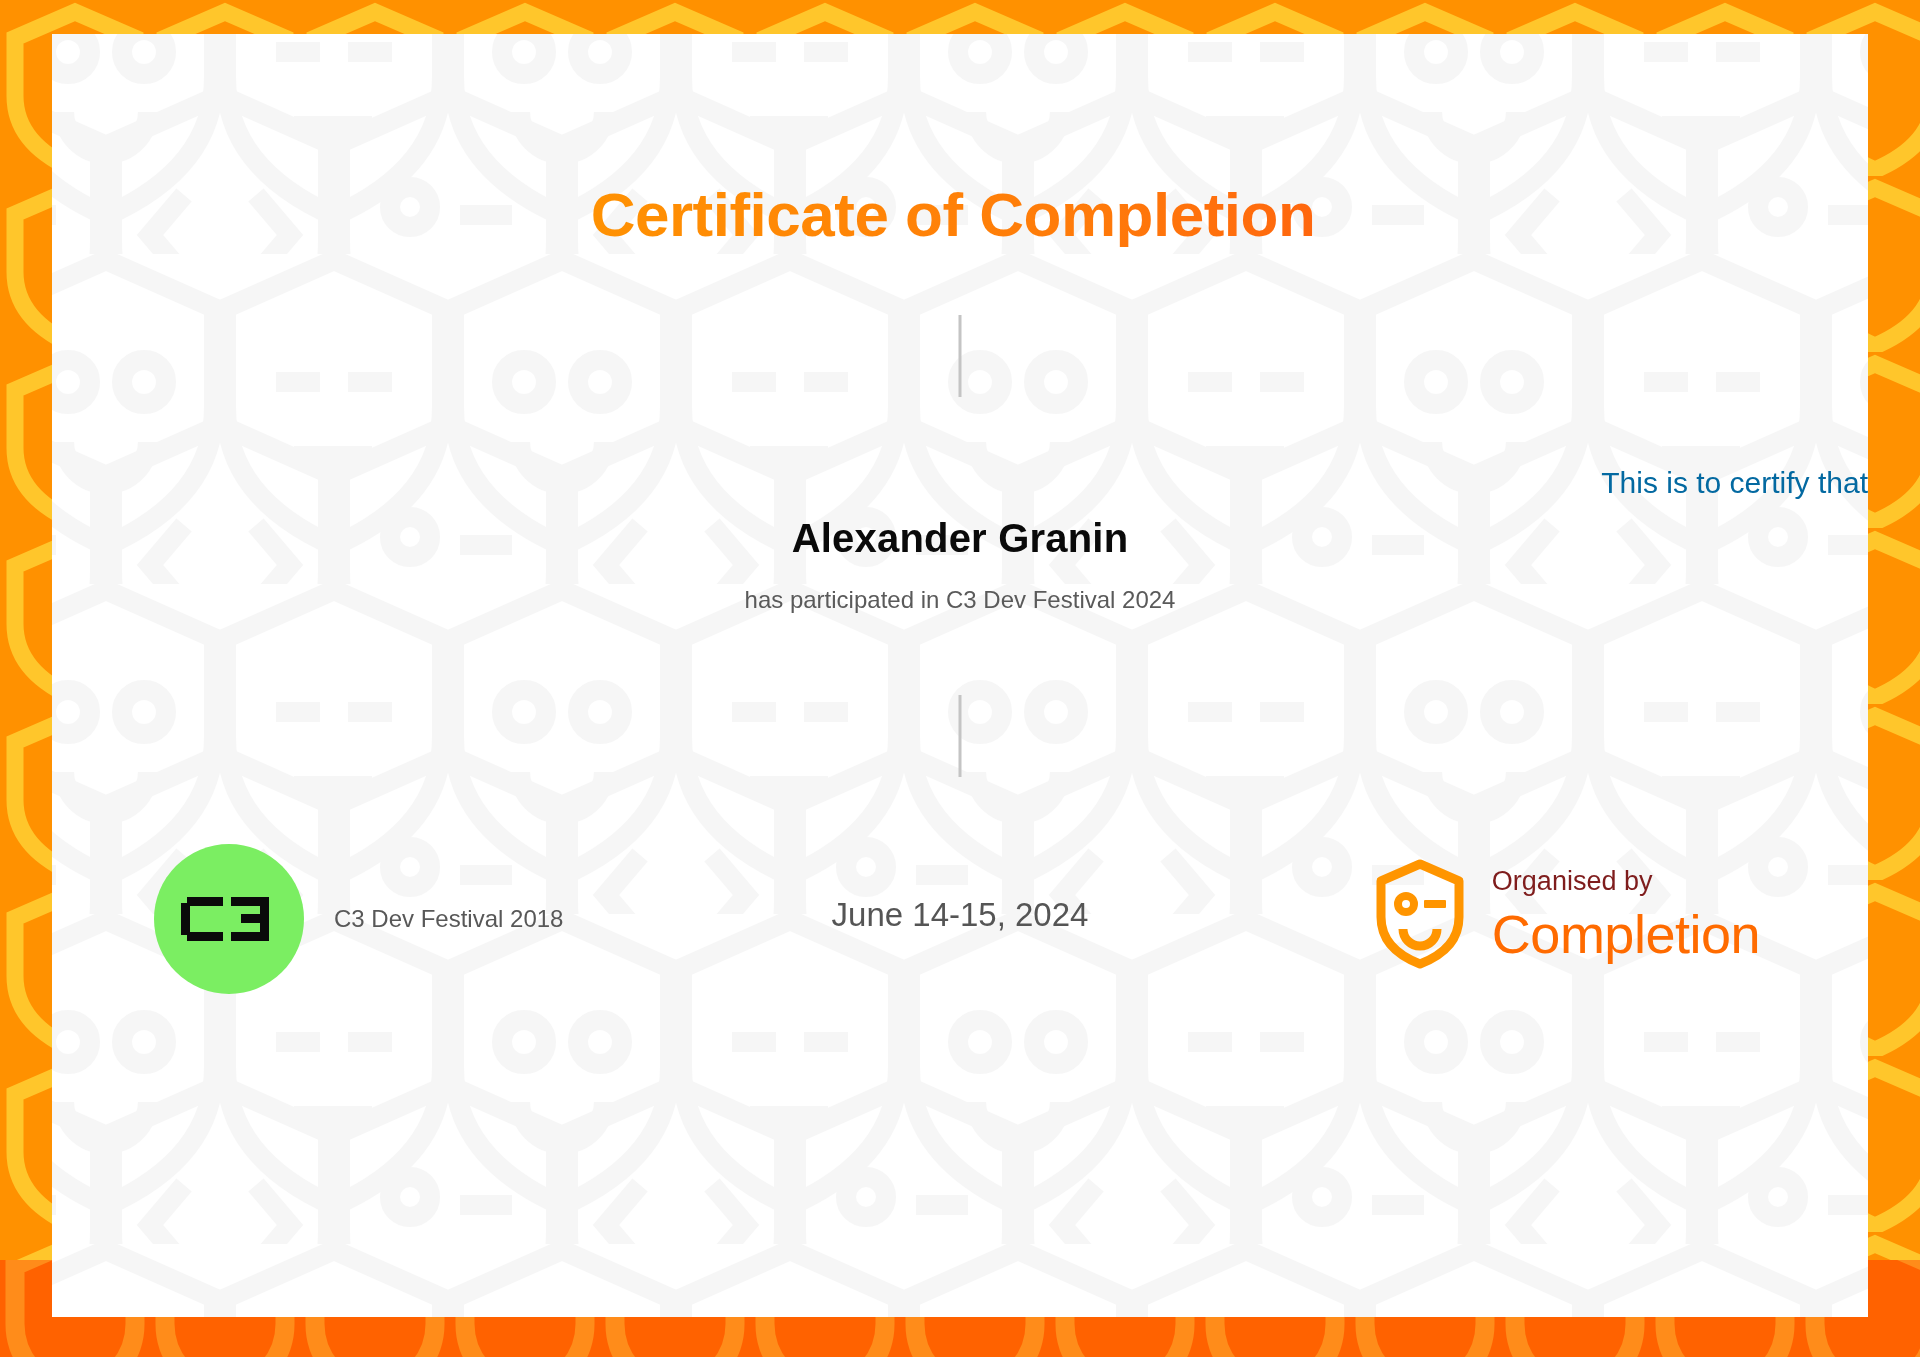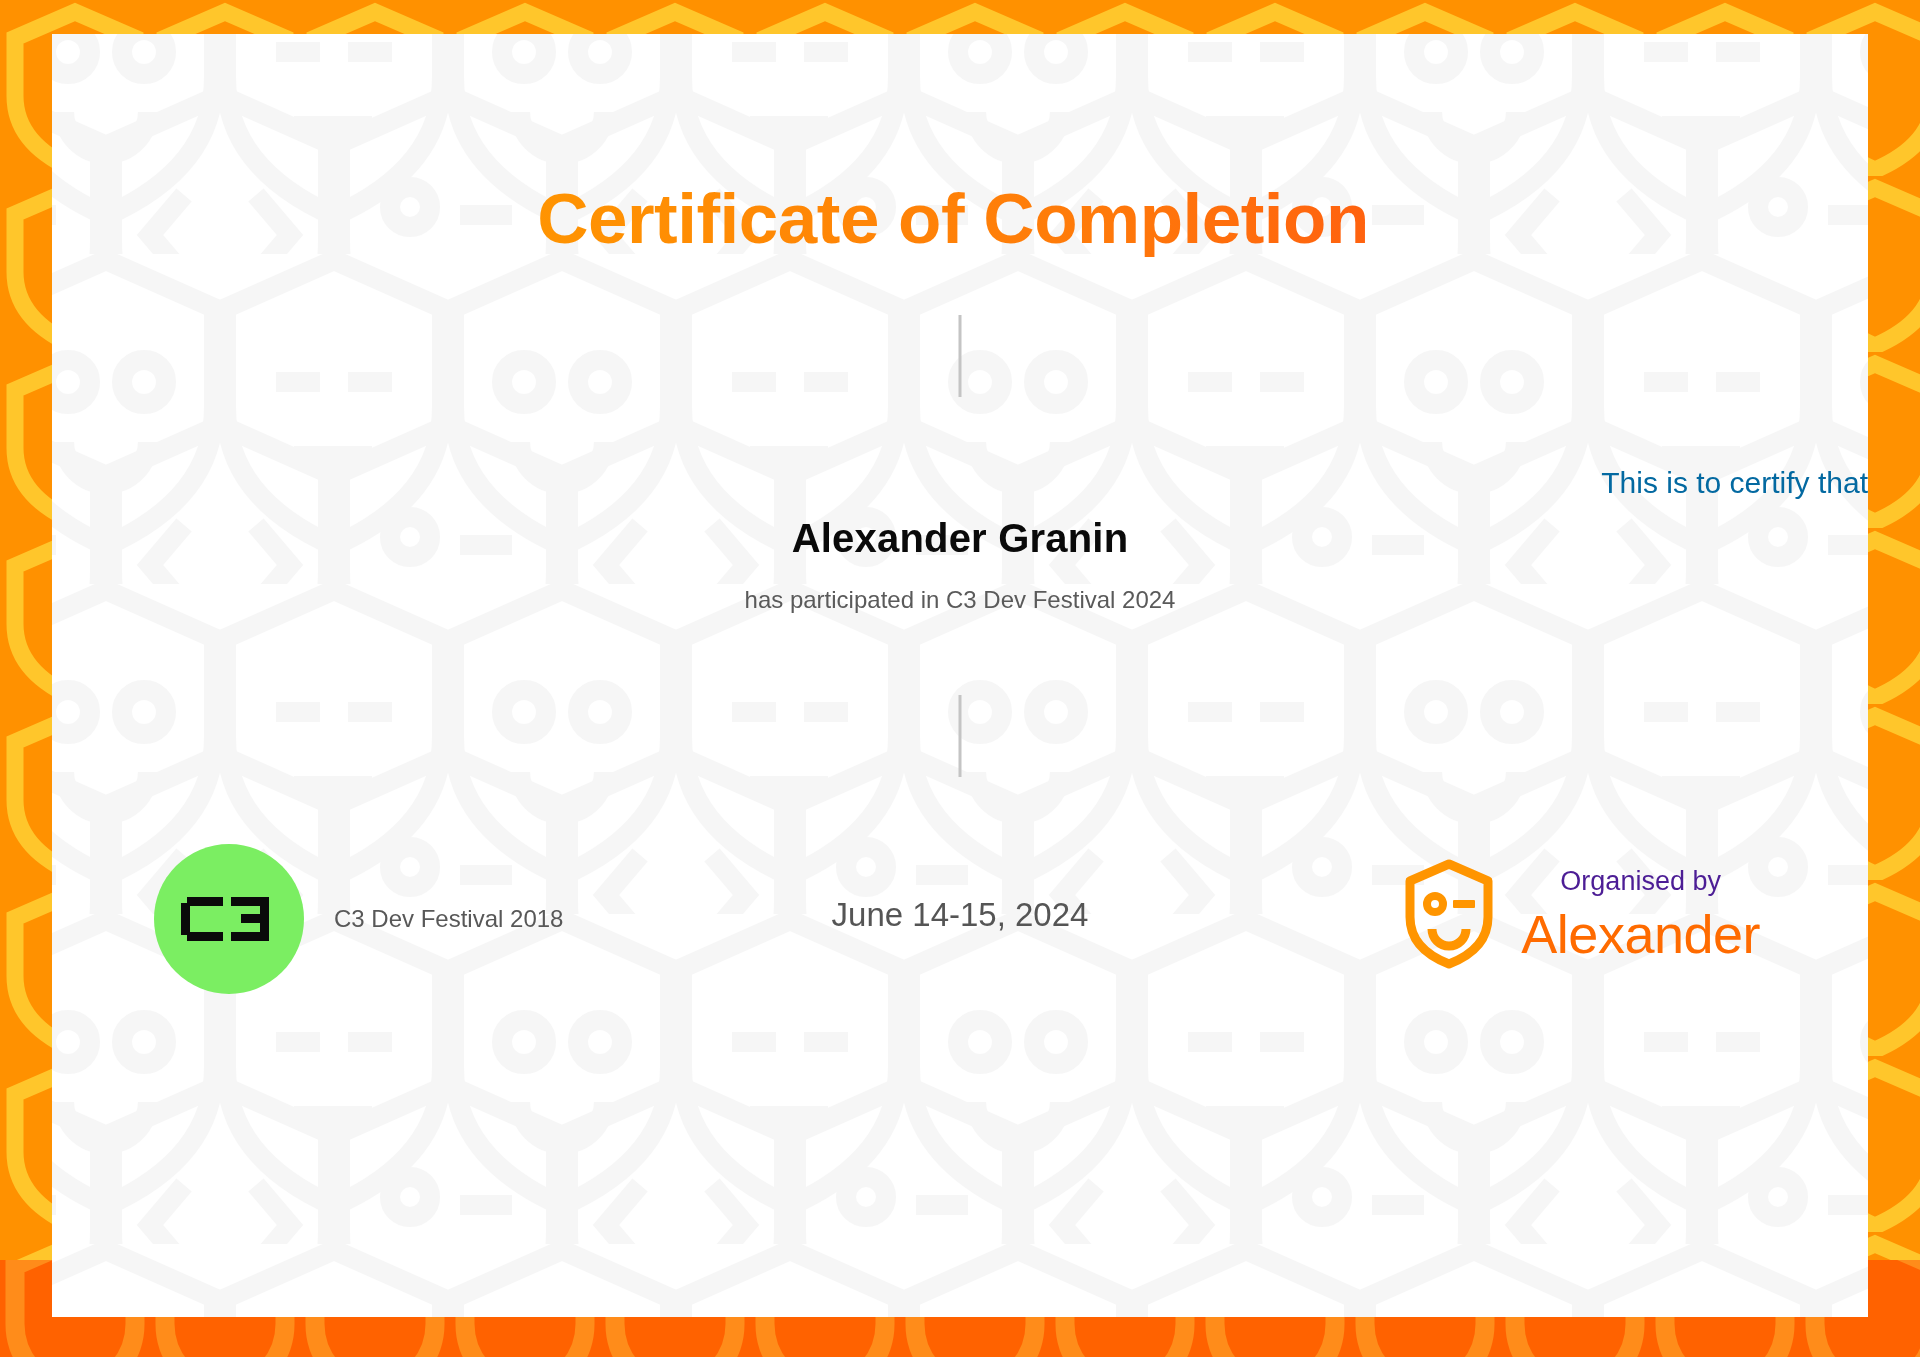--- a/index.html
+++ b/index.html
@@ -48,21 +48,21 @@
     width: 1816px;
     height: 1283px;
   }
 
   
   #title {
     position: absolute;
     left: 0; right: 14px;
     top: 148px;
     text-align: center;
-    font-size: 71px;
+    font-size: 62px;
     font-weight: 700;
     letter-spacing: -0.5px;
     line-height: 1.05;
     background: linear-gradient(90deg, #FFA400 0%, #FF9800 22%, #FF7A0A 58%, #FF5412 82%, #FA4616 100%);
     -webkit-background-clip: text;
     background-clip: text;
     color: transparent;
     -webkit-text-fill-color: transparent;
     white-space: nowrap;
   }
@@ -159,23 +159,22 @@
     right: 108px;
     top: 25px;
     display: flex;
     align-items: center;
     gap: 26px;
   }
   #organiser-mark { flex-shrink:0; display:block; }
   #organiser-text { display: flex; flex-direction: column; line-height: 1; }
   #organiser-prefix {
     font-size: 27px;
-    color: #4c1d95;
+    color: #7f1d1d;
     margin-bottom: 12px;
-    text-align: center;
   }
   #organiser-name {
     font-size: 54px;
     font-weight: 400;
     color: #FF6B00;
     letter-spacing: -0.5px;
   }
 </style>
 </head>
 <body>
@@ -295,20 +294,20 @@
 
         <div id="organiser-group">
           <svg id="organiser-mark" width="92" height="110" viewBox="0 0 92 110" aria-hidden="true">
             <path d="M46 5 L85 22 L85 58 Q85 90 46 105 Q7 90 7 58 L7 22 Z" fill="none" stroke="#FF9500" stroke-width="9" stroke-linejoin="round"></path>
             <circle cx="32" cy="45" r="8" fill="none" stroke="#FF9500" stroke-width="8"></circle>
             <rect x="50" y="41" width="22" height="8" rx="1" fill="#FF9500"></rect>
             <path d="M29 70 a17 17 0 0 0 34 0" fill="none" stroke="#FF9500" stroke-width="9" stroke-linecap="butt"></path>
           </svg>
           <div id="organiser-text">
             <span id="organiser-prefix">Organised by</span>
-            <span id="organiser-name">Alexander</span>
+            <span id="organiser-name">Completion</span>
           </div>
         </div>
 
       </div>
     </div>
   </div>
 </div>
 
 </body></html>

